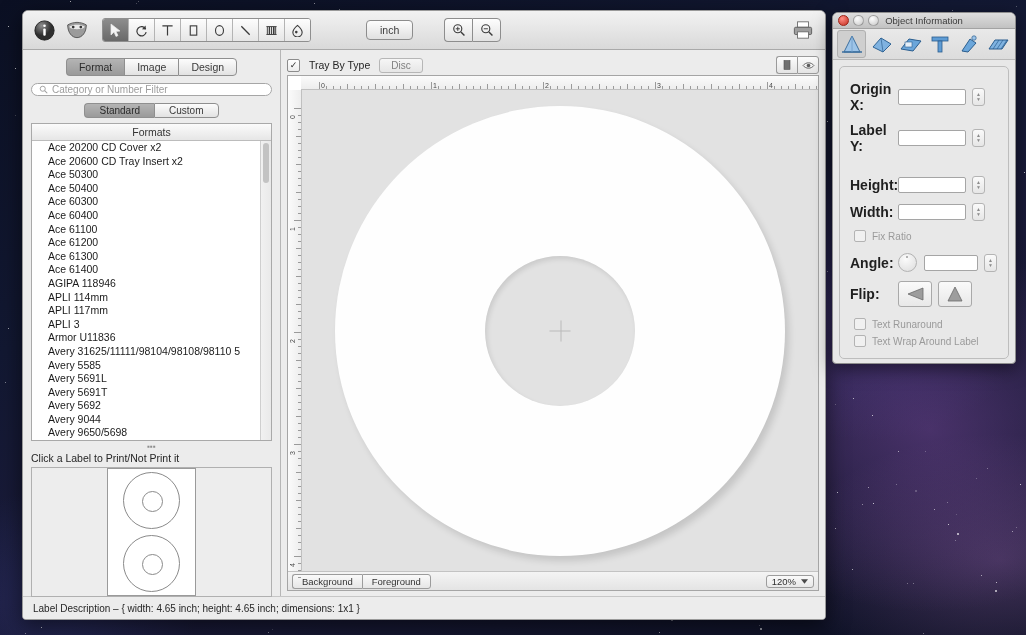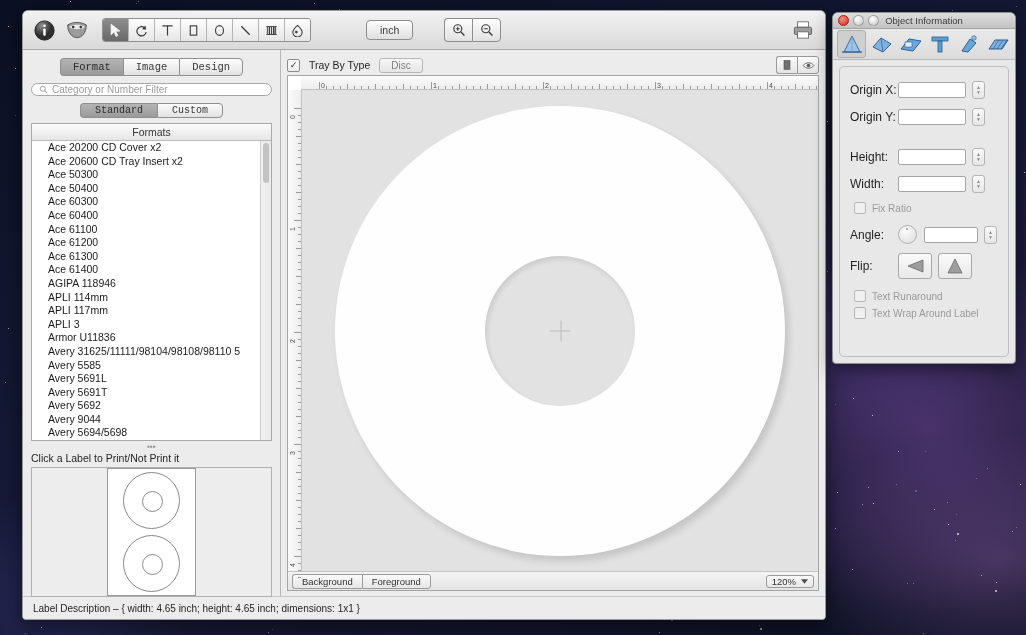--- a/index.html
+++ b/index.html
@@ -117,21 +117,20 @@
     border-right: 1px solid #b6b6b6;
     display: flex; flex-direction: column;
     padding: 6px 8px 0 8px;
     box-sizing: border-box;
   }
 
   
   .seg {
     display: flex; justify-content: center;
     margin: 2px 0 7px 0;
-    font-family: Liberation Mono, monospace;
   }
   .seg span {
     font-size: 10.5px; color: #3a3a3a;
     padding: 2px 12px;
     border: 1px solid #8f8f8f;
     border-right: none;
     background: linear-gradient(#fcfcfc, #e2e2e2);
   }
   .seg span:first-child { border-radius: 4px 0 0 4px; }
   .seg span:last-child  { border-radius: 0 4px 4px 0; border-right: 1px solid #8f8f8f; }
@@ -348,21 +347,21 @@
   .itool { width: 28px; height: 26px; display:flex;align-items:center;justify-content:center;border-radius:3px;}
   .itool.on { background: #cfcfcf; border: 1px solid #b0b0b0; }
   .insp-body { flex:1 1 auto; padding: 6px; }
   .insp-inner {
     border: 1px solid #bdbdbd; border-radius: 5px;
     height: 100%; box-sizing: border-box;
     background: #e8e8e8;
     padding: 14px 10px 0 10px;
   }
   .frow { display:flex; align-items:center; margin-bottom: 9px; }
-  .flabel { font-size: 12px; color: #1f1f1f; width: 48px; flex:0 0 48px; }
+  .flabel { font-size: 14px; color: #1f1f1f; width: 48px; flex:0 0 48px;font-weight:bold; }
   .fin {
     width: 66px; height: 14px; background:#fff;
     border: 1px solid #a5a5a5; border-radius: 2px;
   }
   .stepper {
     width: 11px; height: 16px; margin-left: 6px;
     border: 1px solid #b4b4b4; border-radius: 3px;
     background: linear-gradient(#fafafa,#e6e6e6);
     display:flex; flex-direction:column; align-items:center; justify-content:center;
     color:#8c8c8c; font-size:5px; line-height:5px;
@@ -859,21 +858,21 @@
               <div class="list-item">APLI 114mm</div>
               <div class="list-item">APLI 117mm</div>
               <div class="list-item">APLI 3</div>
               <div class="list-item">Armor U11836</div>
               <div class="list-item">Avery 31625/11111/98104/98108/98110 5</div>
               <div class="list-item">Avery 5585</div>
               <div class="list-item">Avery 5691L</div>
               <div class="list-item">Avery 5691T</div>
               <div class="list-item">Avery 5692</div>
               <div class="list-item">Avery 9044</div>
-              <div class="list-item">Avery 5694/5698</div>
+              <div class="list-item">Avery 9650/5698</div>
             </div>
           <div class="vscroll">
             <div class="thumb"></div>
           </div>
         </div>
       </div>
       <div class="resize-dot">▪▪▪</div>
 
       <div class="preview-label">Click a Label to Print/Not Print it</div>
       <div class="preview-box">
@@ -1155,21 +1154,21 @@
       <div class="frow">
         <div class="flabel">Origin X:</div>
         <div class="fin"></div>
         <div class="stepper">
             <span>▲</span>
             <span>▼</span>
           </div>
       </div>
 
       <div class="frow">
-        <div class="flabel">Origin Y:</div>
+        <div class="flabel">Label Y:</div>
         <div class="fin"></div>
         <div class="stepper">
             <span>▲</span>
             <span>▼</span>
           </div>
       </div>
 
       <div style="height:13px"></div>
 
       <div class="frow">

